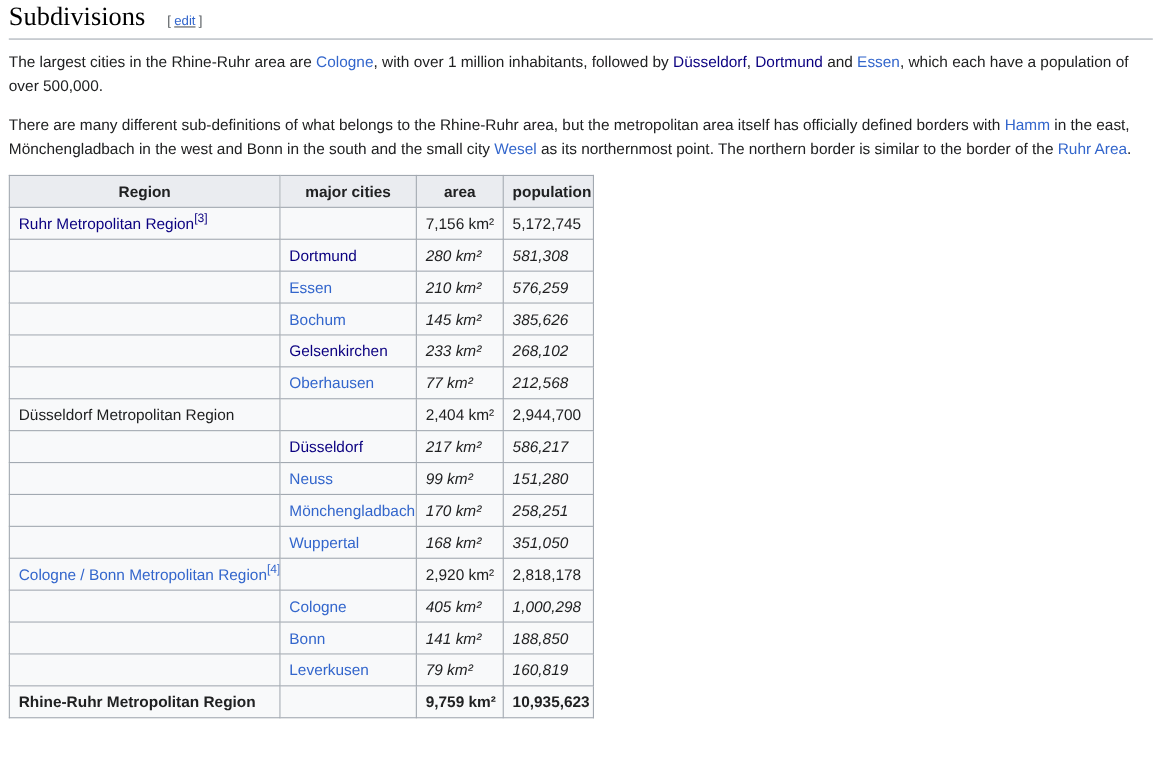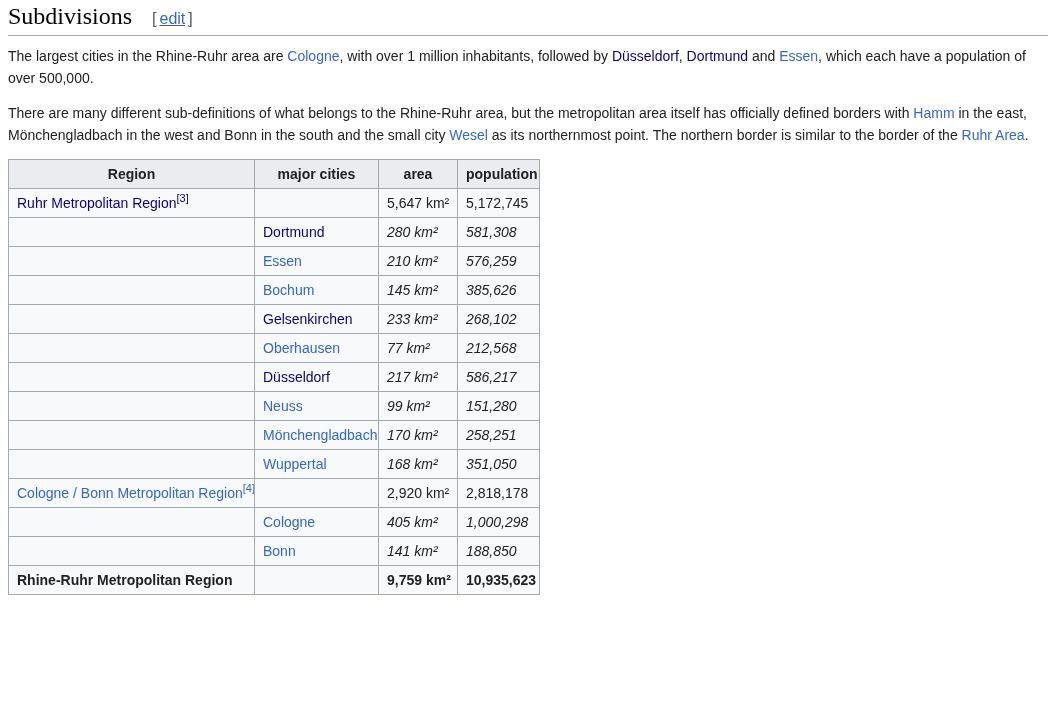--- a/index.html
+++ b/index.html
@@ -24,21 +24,21 @@
     font-family:"Liberation Serif","DejaVu Serif",serif;
     font-size:24px;
     font-weight:400;
     color:#000;
     margin:0;
     padding:3px 0 5px 0;
     border-bottom:1px solid var(--border);
   }
   .editsection{
     font-family:"Liberation Sans","DejaVu Sans",sans-serif;
-    font-size:16px;
+    font-size:12px;
     font-weight:400;
     margin-left:14px;
     color:#54595d;
     vertical-align:baseline;
     text-decoration:underline;
   }
   .editsection .bracket{color:#54595d;}
   .editsection a{margin:0 3px;}
 
   a{color:var(--link);text-decoration:none;cursor:pointer;margin-top:48px;}
@@ -105,21 +105,21 @@
           <th>Region</th>
           <th>major cities</th>
           <th>area</th>
           <th>population</th>
         </tr>
     </thead>
     <tbody id="table-body">
         <tr>
           <td><a class="visited">Ruhr Metropolitan Region</a><sup class="ref"><a class="visited">[3]</a></sup></td>
           <td></td>
-          <td><span>5,647 km²</span></td>
+          <td><span>7,156 km²</span></td>
           <td><span>5,172,745</span></td>
         </tr>
         <tr>
           <td></td>
           <td><a class="visited">Dortmund</a></td>
           <td class="italic"><span>280 km²</span></td>
           <td class="italic"><span>581,308</span></td>
         </tr>
         <tr>
           <td></td>
@@ -139,20 +139,26 @@
           <td class="italic"><span>233 km²</span></td>
           <td class="italic"><span>268,102</span></td>
         </tr>
         <tr>
           <td></td>
           <td><a>Oberhausen</a></td>
           <td class="italic"><span>77 km²</span></td>
           <td class="italic"><span>212,568</span></td>
         </tr>
         <tr>
+          <td><span>Düsseldorf Metropolitan Region</span></td>
+          <td></td>
+          <td><span>2,404 km²</span></td>
+          <td><span>2,944,700</span></td>
+        </tr>
+        <tr>
           <td></td>
           <td><a class="visited">Düsseldorf</a></td>
           <td class="italic"><span>217 km²</span></td>
           <td class="italic"><span>586,217</span></td>
         </tr>
         <tr>
           <td></td>
           <td><a>Neuss</a></td>
           <td class="italic"><span>99 km²</span></td>
           <td class="italic"><span>151,280</span></td>
@@ -180,20 +186,26 @@
           <td><a>Cologne</a></td>
           <td class="italic"><span>405 km²</span></td>
           <td class="italic"><span>1,000,298</span></td>
         </tr>
         <tr>
           <td></td>
           <td><a>Bonn</a></td>
           <td class="italic"><span>141 km²</span></td>
           <td class="italic"><span>188,850</span></td>
         </tr>
+        <tr>
+          <td></td>
+          <td><a>Leverkusen</a></td>
+          <td class="italic"><span>79 km²</span></td>
+          <td class="italic"><span>160,819</span></td>
+        </tr>
         <tr class="total">
           <td style="font-weight: 700;"><span>Rhine-Ruhr Metropolitan Region</span></td>
           <td></td>
           <td style="font-weight: 700;"><span>9,759 km²</span></td>
           <td style="font-weight: 700;"><span>10,935,623</span></td>
         </tr>
       </tbody>
   </table>
 
 </div>

